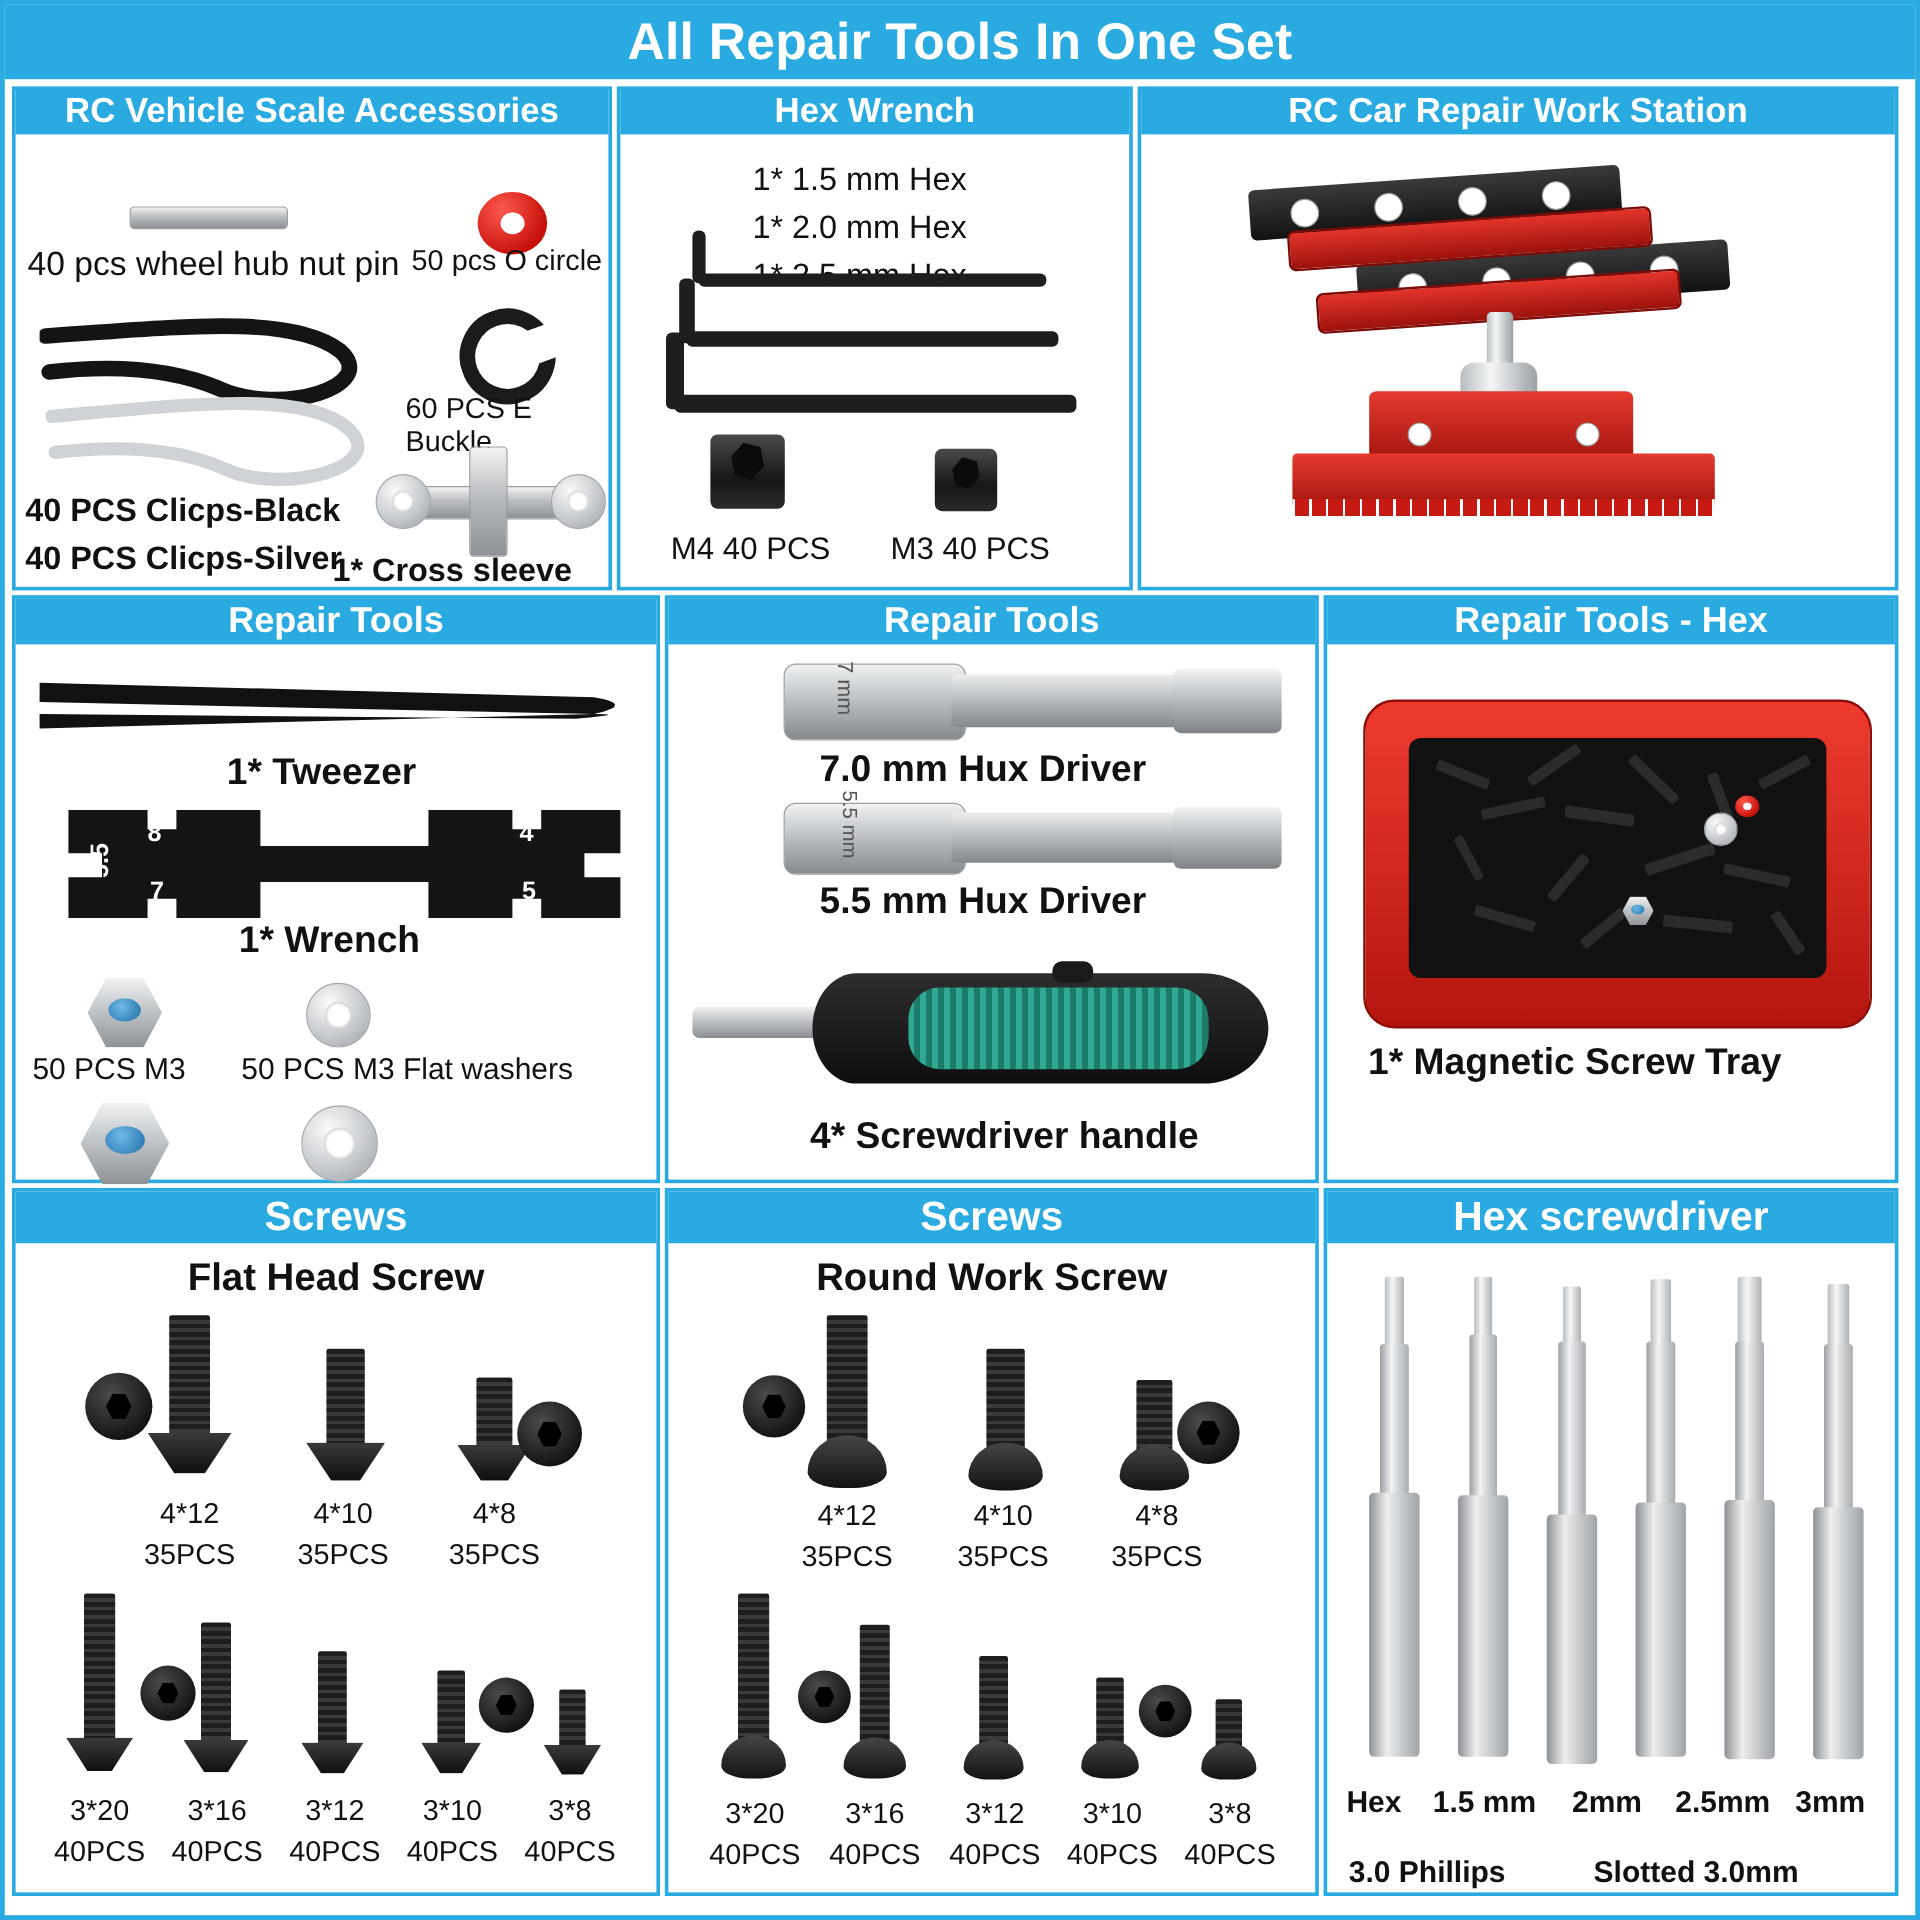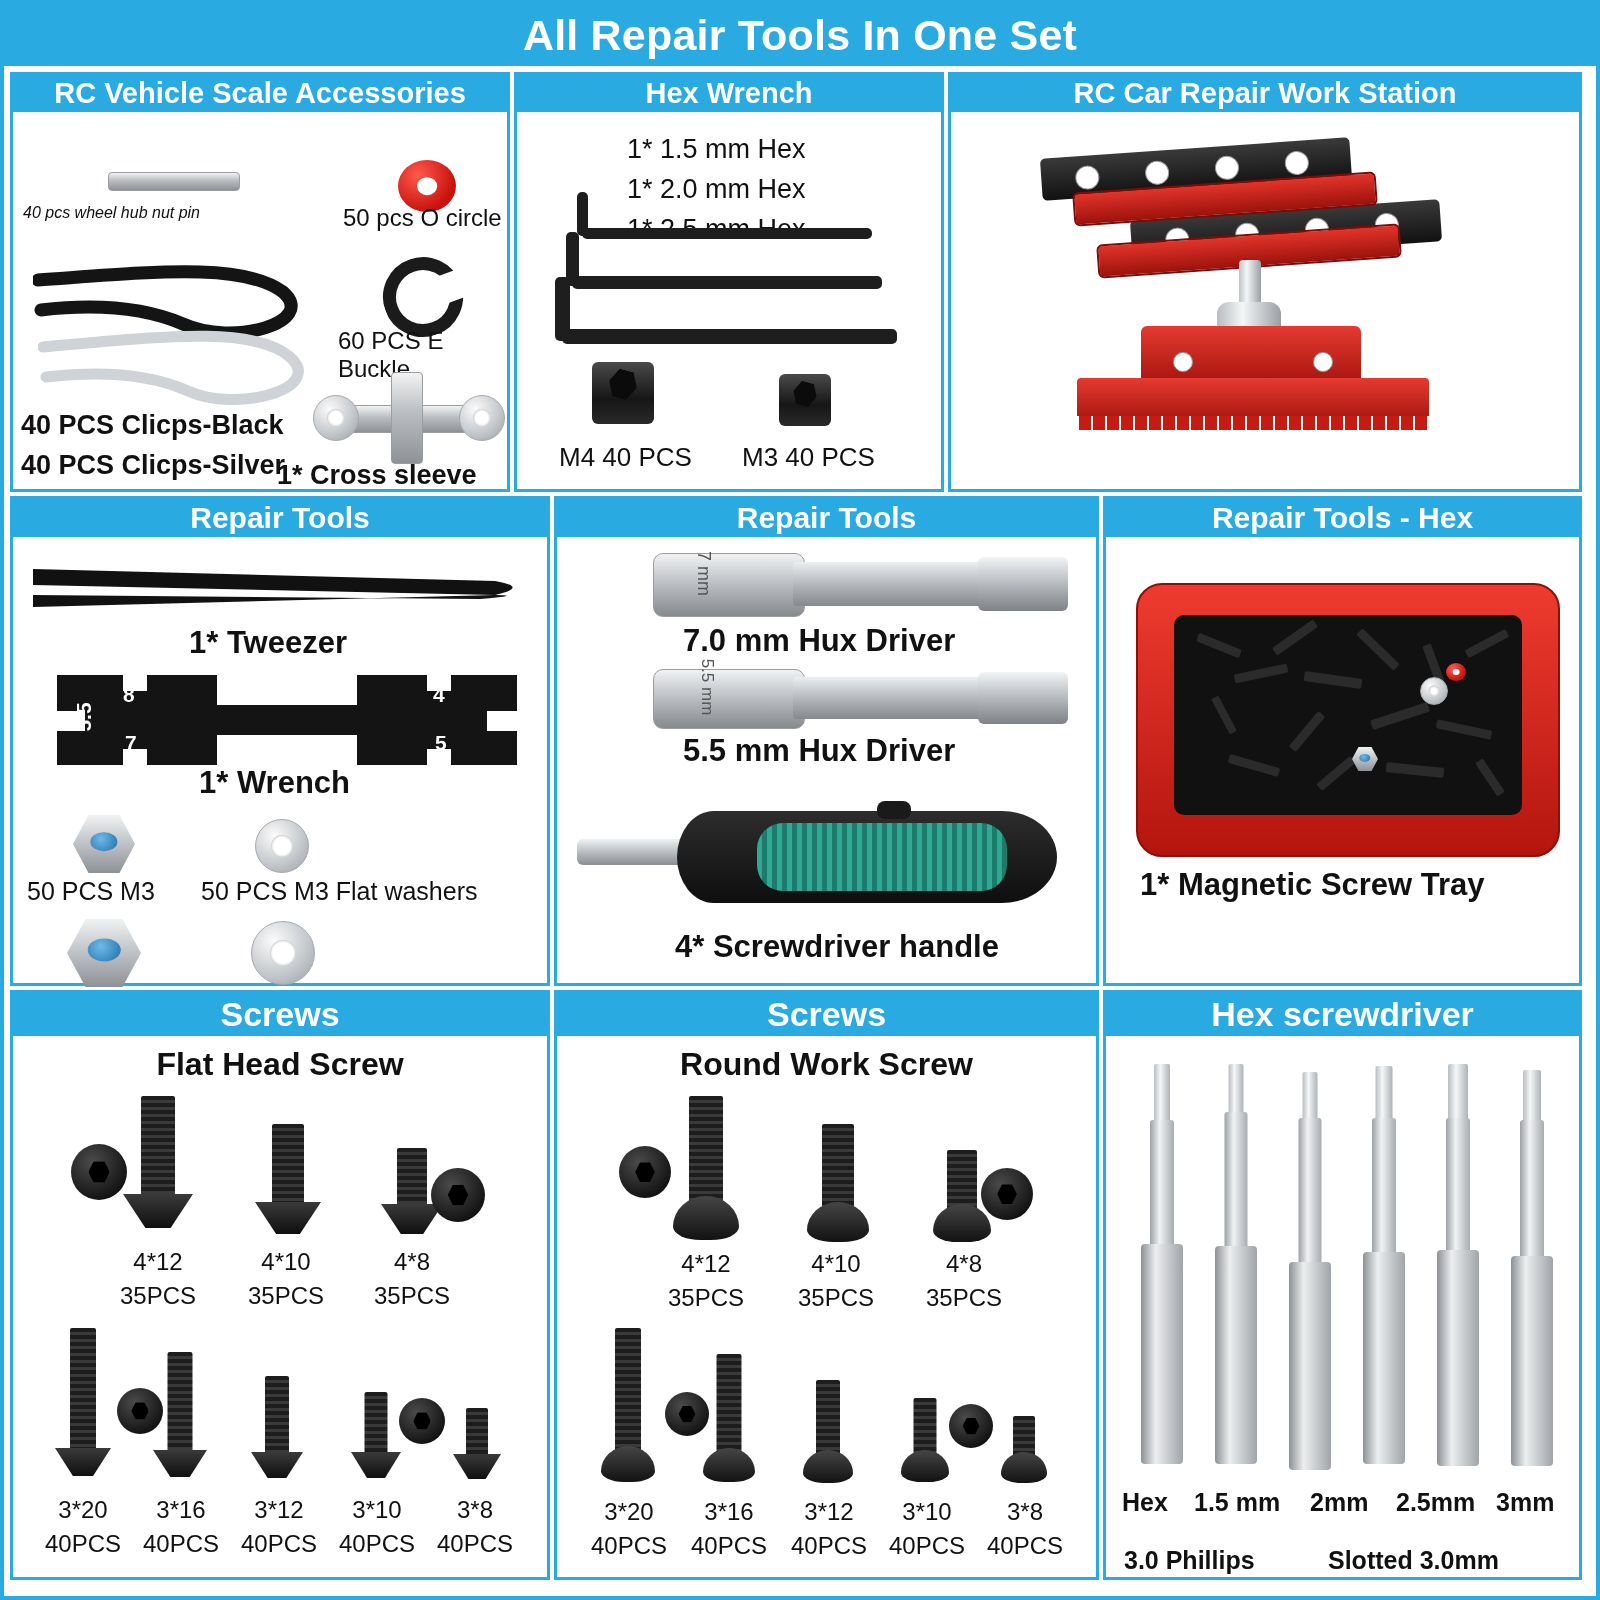--- a/index.html
+++ b/index.html
@@ -236,21 +236,21 @@
     <div class="header-title">All Repair Tools In One Set</div>
   </div>
 
   <div class="grid">
 
     <div class="panel r1 p1">
       <div class="panel-title">RC Vehicle Scale Accessories</div>
       <div class="panel-body">
 
         <div class="pin" style="left:95px;top:60px;width:130px;height:17px;"></div>
-        <div class="lbl" style="left:10px;top:92px;font-size:16px;font-style:italic;">40 pcs wheel hub nut pin</div>
+        <div class="lbl" style="left:10px;top:92px;font-size:28px;">40 pcs wheel hub nut pin</div>
 
         <div class="o-ring" style="left:385px;top:48px;width:58px;height:52px;"></div>
         <div class="lbl" style="left:330px;top:92px;font-size:24px;">50 pcs O circle</div>
 
         <div class="eclip" style="left:370px;top:145px;transform:rotate(-20deg);"></div>
         <div class="lbl" style="left:325px;top:215px;font-size:24px;">60 PCS E Buckle</div>
 
         <div class="clip-black" style="left:20px;top:140px;width:300px;height:110px;">
           <svg width="300" height="110" viewBox="0 0 300 110">
             <path d="M5 28 C 120 20, 210 10, 250 40 C 285 70, 200 95, 150 72 C 110 55, 60 52, 8 58" fill="none" stroke="#141414" stroke-width="13" stroke-linecap="round"></path>

